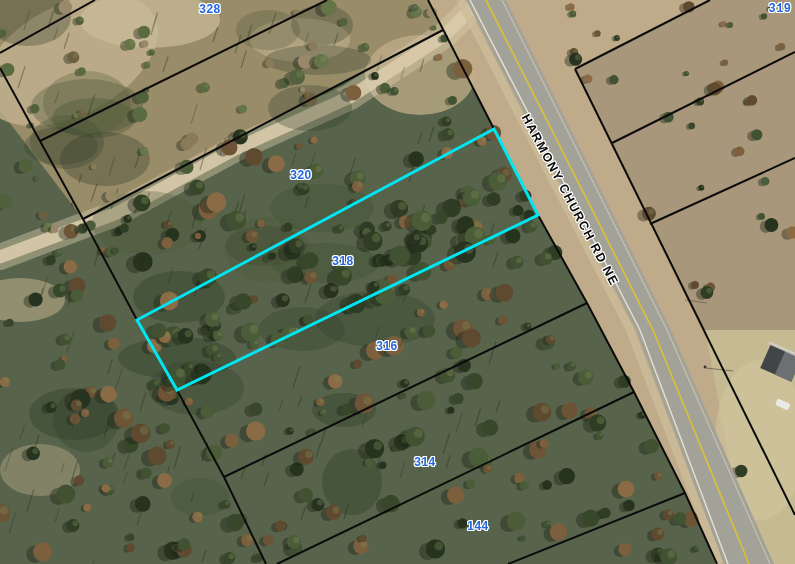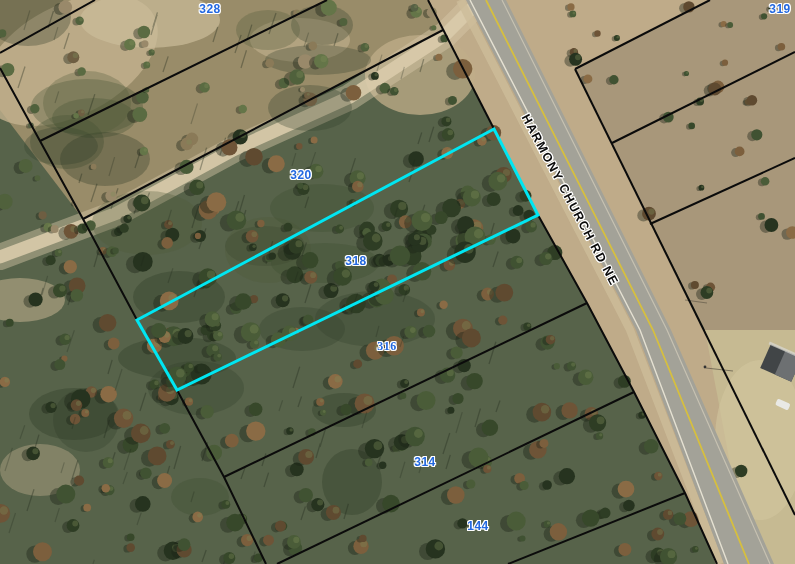--- a/index.html
+++ b/index.html
@@ -1176,21 +1176,21 @@
           <polyline points="685,493 508,564"></polyline>
           <polyline points="710,0 575,69"></polyline>
           <polyline points="575,69 795,515"></polyline>
           <polyline points="612,143 795,52"></polyline>
           <polyline points="650,224 795,158"></polyline>
         </g>
         <polygon points="137,320 494,129 538,215 177,390" fill="none" stroke="#00E6F2" stroke-width="3" stroke-linejoin="miter"></polygon>
       </svg></div>
   <div id="labels">
       <div class="parcel-label" style="left: 210px; top: 9px; color: rgb(35, 104, 224);">328</div>
-      <div class="parcel-label" style="left: 780px; top: 9px; color: rgb(35, 104, 224);">319</div>
+      <div class="parcel-label" style="left: 780px; top: 9px; color: rgb(35, 104, 224); font-family: Liberation Mono, monospace;">319</div>
       <div class="parcel-label" style="left: 286px; top: 175px; color: rgb(35, 104, 224); padding-left: 30px;">320</div>
-      <div class="parcel-label" style="left: 343px; top: 261px; color: rgb(35, 104, 224); padding-left: 26px;">318</div>
-      <div class="parcel-label" style="left: 387px; top: 346px; color: rgb(35, 104, 224); font-family: Liberation Serif, serif;">316</div>
+      <div class="parcel-label" style="left: 343px; top: 261px; color: rgb(35, 104, 224);">318</div>
+      <div class="parcel-label" style="left: 387px; top: 346px; color: rgb(35, 104, 224);">316</div>
       <div class="parcel-label" style="left: 425px; top: 438px; color: rgb(35, 104, 224); margin-top: 24px;">314</div>
       <div class="parcel-label" style="left: 478px; top: 526px; color: rgb(35, 104, 224);">144</div>
     </div>
   <div id="road-label">HARMONY CHURCH RD NE</div>
 </div>
 
 </body></html>

